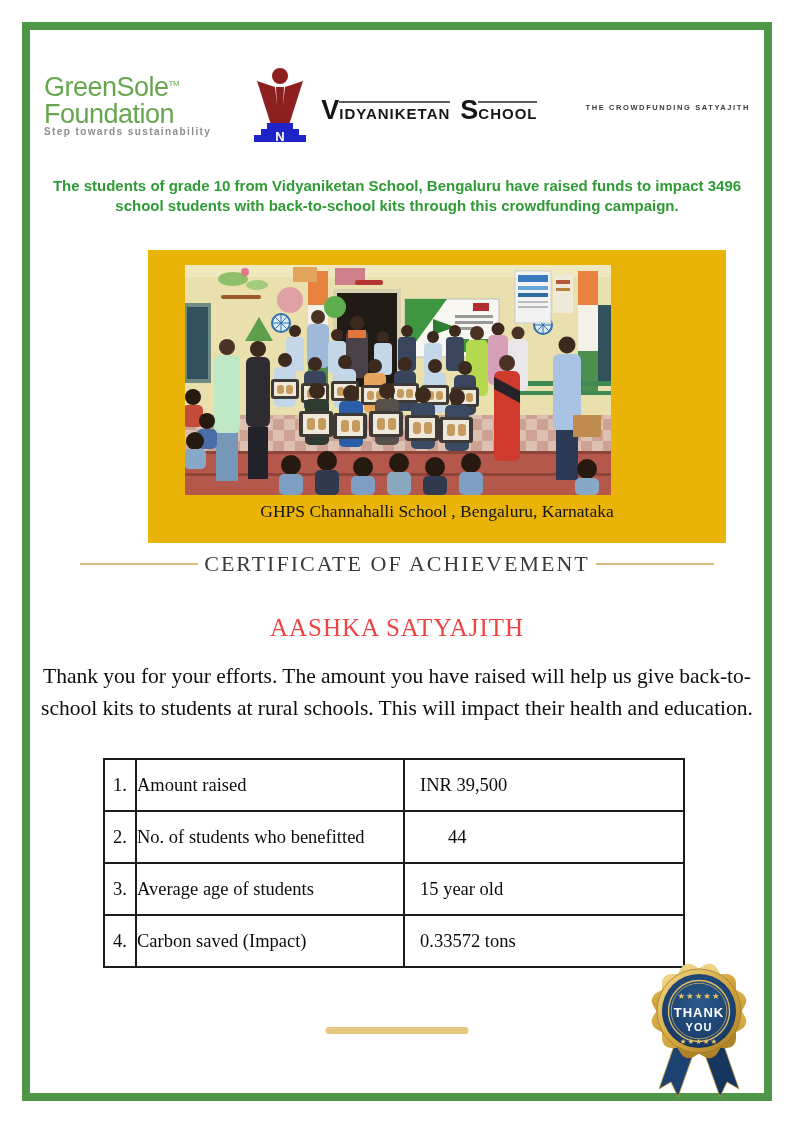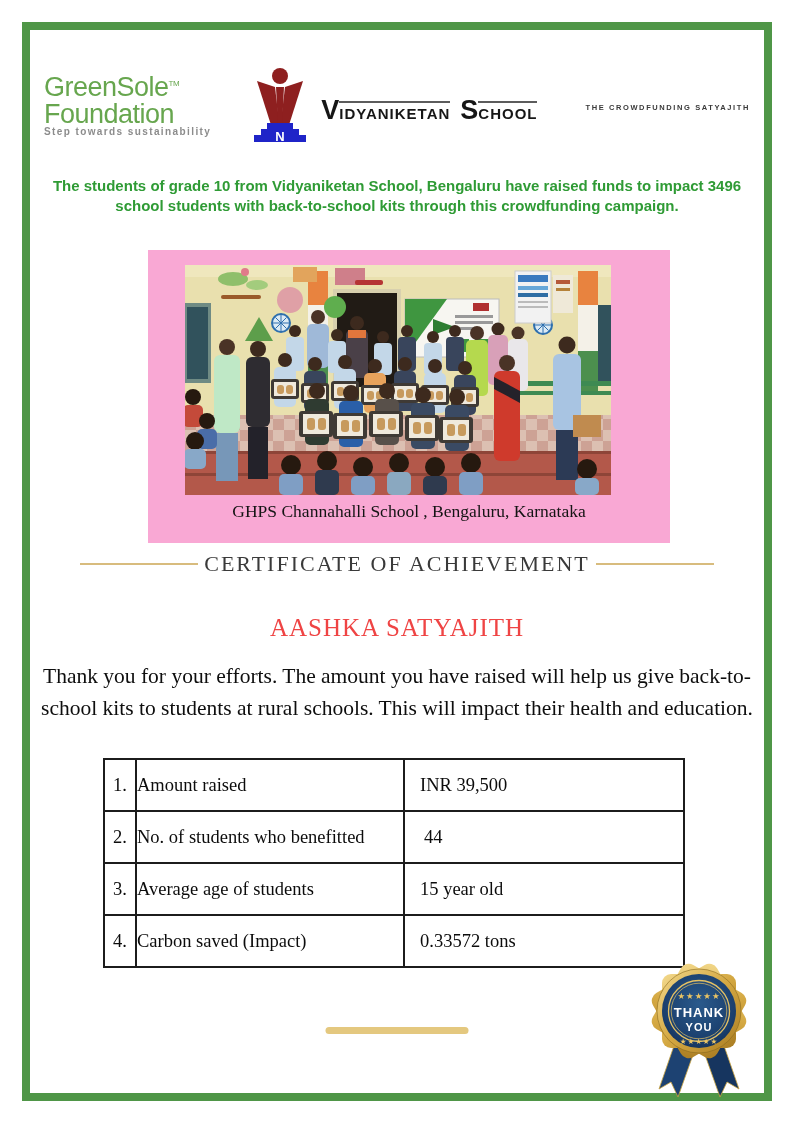--- a/index.html
+++ b/index.html
@@ -40,22 +40,22 @@
 
   
   .intro {
     position:absolute; top:176px; left:50px; right:50px; text-align:center; z-index:2;
     font-family:"Liberation Sans", sans-serif; font-weight:bold; font-size:15px; line-height:1.33;
     color:#2f9b35;
   }
 
   
   .photo-panel {
-    position:absolute; left:148px; top:250px; width:522px; height:293px;
-    background:#f9a8d4; z-index:2;
+    position:absolute; left:148px; top:250px; width:578px; height:293px;
+    background:#eab308; z-index:2;
   }
   .photo-panel svg.photo { position:absolute; left:37px; top:15px; }
   .photo-caption {
     position:absolute; left:0; right:0; top:251px; text-align:center;
     font-size:17.5px; color:#141414;
   }
 
   
   .cert-title-row {
     position:absolute; top:551px; left:0; right:0; z-index:2;
@@ -81,21 +81,21 @@
     position:absolute; left:103px; top:758px; width:580px; z-index:2;
     border-collapse:collapse; table-layout:fixed;
   }
   table.impact td {
     border:2px solid #1c1c1c; height:48px; font-size:18.5px; color:#0c0c0c;
     vertical-align:middle; overflow:hidden; white-space:nowrap;
   }
   td.c-num { text-align:center; }
   td.c-label { padding-left:0; }
   td.c-value { padding-left:15px; }
-  td.c-value.indent-extra { padding-left:19px; }
+  td.c-value.indent-extra { padding-left:43px; }
 
   
   .date-bar {
     position:absolute; top:1027px; left:50%; transform:translateX(-50%);
     width:143px; height:7px; border-radius:4px; background:#e4c87f; z-index:2;
   }
   .cert-date {
     position:absolute; top:1037px; left:0; right:0; text-align:center; z-index:2;
     font-size:26px; color:#0c0c0c;
   }

